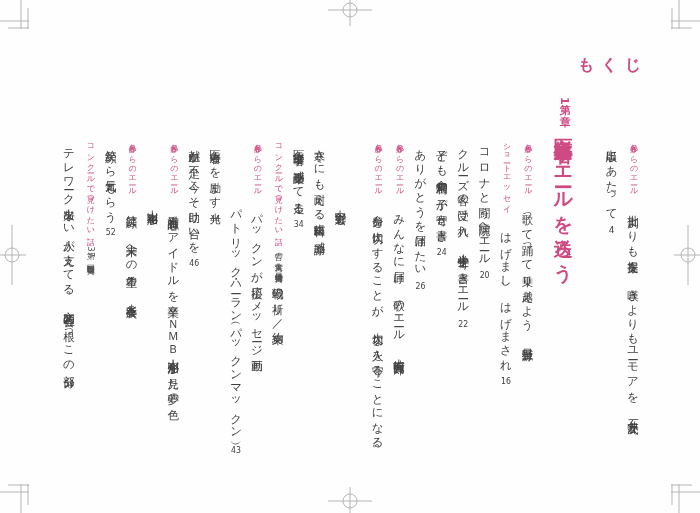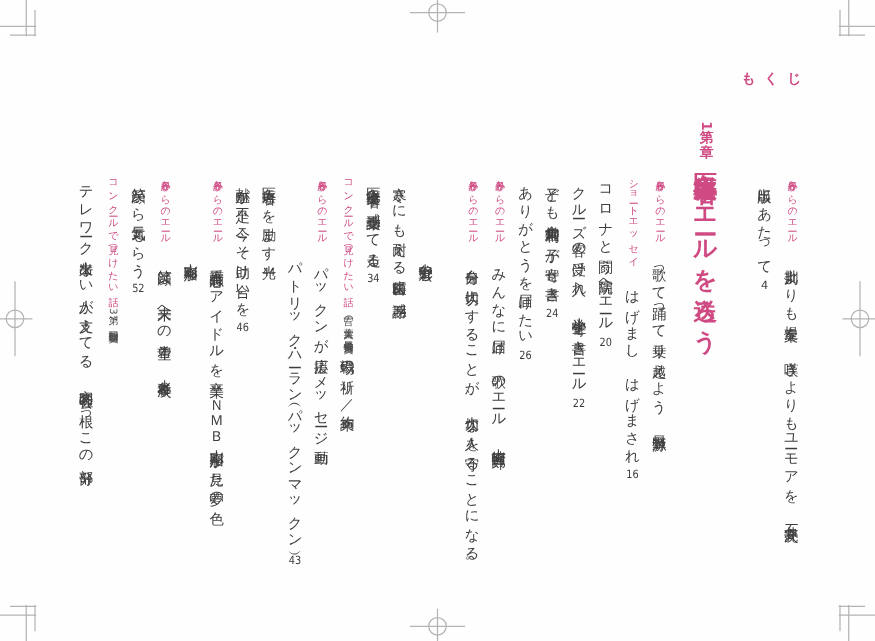--- a/index.html
+++ b/index.html
@@ -4,21 +4,21 @@
 <style>
   html,body{margin:0;padding:0;}
   body{background:#ffffff;font-family:"DejaVu Serif",serif;}
   .sheet{
     position:relative;width:700px;height:513px;background:#fefefe;overflow:hidden;
   }
   svg.marks{position:absolute;left:0;top:0;pointer-events:none;}
   
   .mokuji{
     position:absolute;top:55px;right:52px;
-    font-family:Liberation Sans, sans-serif;font-size:11px;font-weight:600;
+    font-family:Liberation Sans, sans-serif;font-size:16px;font-weight:600;
     letter-spacing:7px;color:var(--accent);
   }
   
   .page{
     position:absolute;top:95px;
     writing-mode:vertical-rl;text-orientation:mixed;
     line-height:1.15;color:var(--body);
   }
   .page.right{right:55px;}
   .page.left{left:57px;}

